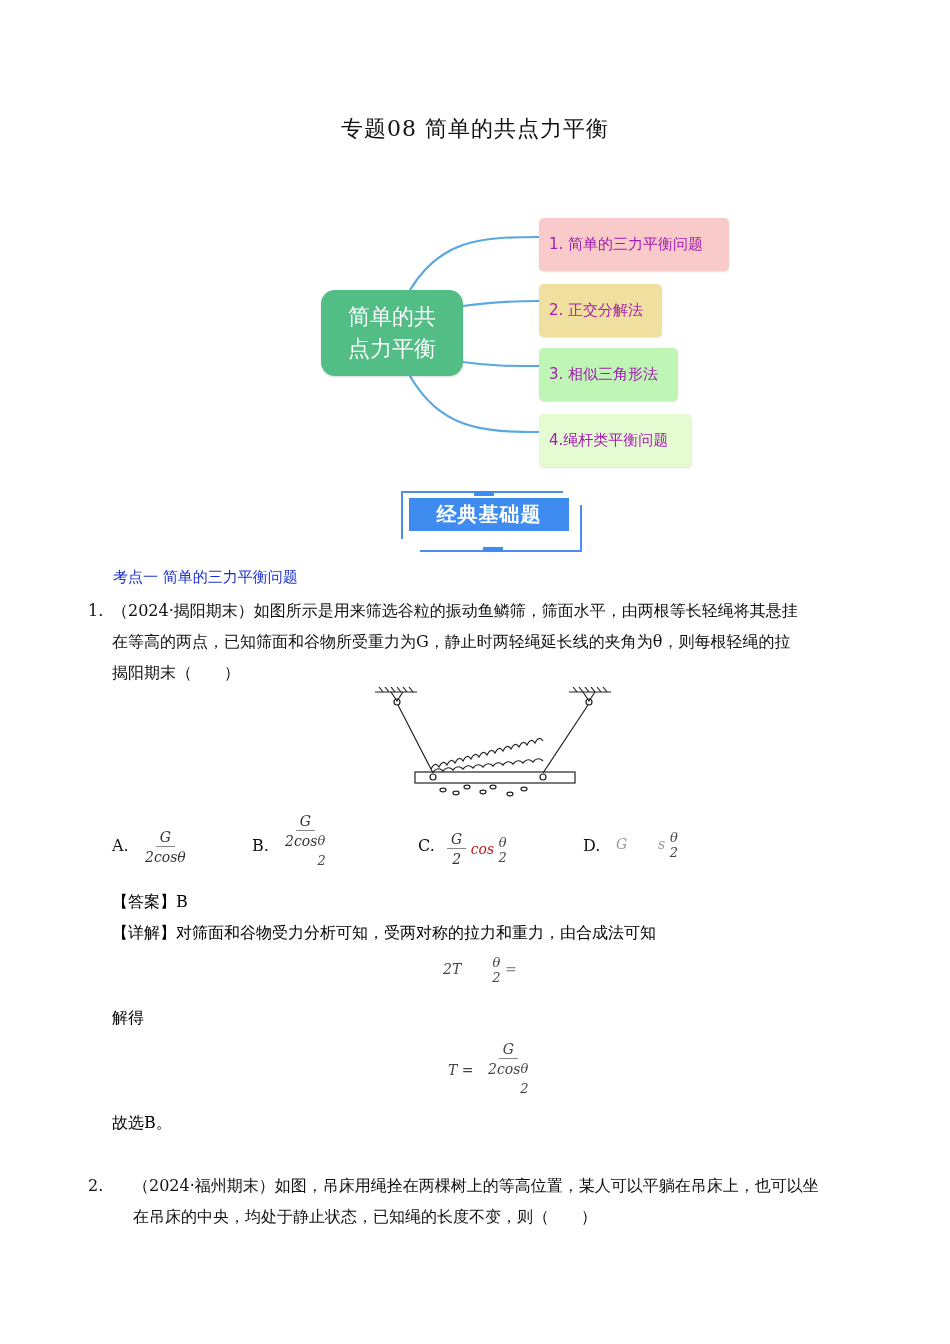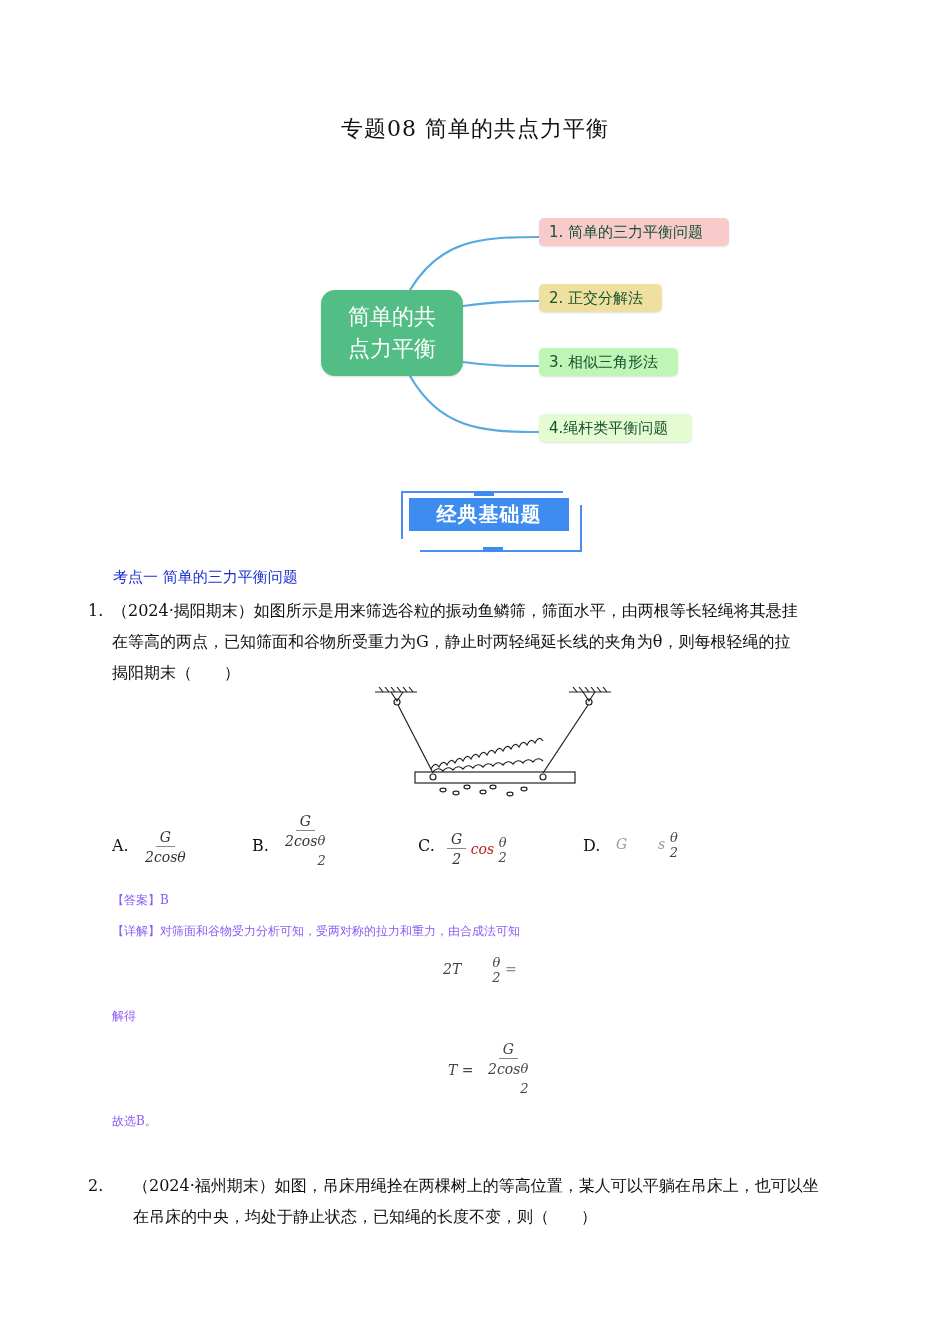--- a/index.html
+++ b/index.html
@@ -7,21 +7,21 @@
          font-family: "DejaVu Serif", "Liberation Serif", serif; color: #111; }
   .abs { position: absolute; }
   .title { top: 114px; left: 0; width: 950px; text-align: center; font-size: 22px; letter-spacing: 1px; }
 
   
   .mm-svg { left: 310px; top: 200px; }
   .mm-center { left: 321px; top: 290px; width: 142px; height: 86px; background: #52be86; border-radius: 14px;
                color: #fff; font-family: "DejaVu Sans", sans-serif; font-size: 22px; line-height: 32px;
                display: flex; align-items: center; justify-content: center; text-align: center; box-shadow: 0 1px 2px rgba(0,0,0,0.15); }
   .mm-center span { display: block; width: 100px; }
-  .mm-node { height: 28px; border-radius: 5px; font-family: "DejaVu Sans", sans-serif; font-size: 15px; color: #14532d;
+  .mm-node { height: 53px; border-radius: 5px; font-family: "DejaVu Sans", sans-serif; font-size: 15px; color: #a21caf;
              display: flex; align-items: center; padding: 0 10px; box-sizing: border-box; box-shadow: 0 1px 2px rgba(0,0,0,0.12); }
   .n1 { left: 539px; top: 218px; width: 190px; background: #f9caca; }
   .n2 { left: 539px; top: 284px; width: 123px; background: #f0e0a0; }
   .n3 { left: 539px; top: 348px; width: 139px; background: #bff5b5; }
   .n4 { left: 539px; top: 414px; width: 153px; background: #e5fbd2; }
   .banner-frame1 { left: 401px; top: 491px; width: 160px; height: 46px; border: 2px solid #4a8ff0; border-right: none; border-bottom: none; }
   .banner-frame2 { left: 420px; top: 505px; width: 160px; height: 45px; border: 2px solid #4a8ff0; border-left: none; border-top: none; }
   .banner-box { left: 409px; top: 498px; width: 160px; height: 33px; background: #3e8cf0;
                 color: #fff; font-family: "DejaVu Sans", sans-serif; font-weight: bold; font-size: 20px;
                 display: flex; align-items: center; justify-content: center; letter-spacing: 1px; }
@@ -35,21 +35,21 @@
 
   .figure { left: 373px; top: 687px; }
 
   .opt { font-size: 16px; }
   .math { font-family: "DejaVu Serif", "Liberation Serif", serif; font-style: italic; color: #333; font-size: 14px; }
   .frac { display: inline-flex; flex-direction: column; align-items: center; vertical-align: middle; }
   .frac .num { border-bottom: 1px solid #888; padding: 0 4px; line-height: 18px; }
   .frac .den { line-height: 20px; padding: 0 2px; }
   .up { font-size: 13px; color: #444; font-style: italic; }
 
-  .red { color: #8b5cf6; font-size: 12px; }
+  .red { color: #000000; font-size: 16px; }
   .eq { font-size: 14px; color: #444; font-style: italic; }
 </style>
 </head>
 <body>
 
 <div class="abs title">专题08  简单的共点力平衡</div>
 
 <svg class="abs mm-svg" width="240" height="260" viewBox="0 0 240 260">
   <path d="M100 90 C 130 40, 170 37, 229 37" stroke="#5aa8e0" stroke-width="2.2" fill="none"></path>
   <path d="M153 106 C 180 102, 200 101, 229 101" stroke="#5aa8e0" stroke-width="2.2" fill="none"></path>

